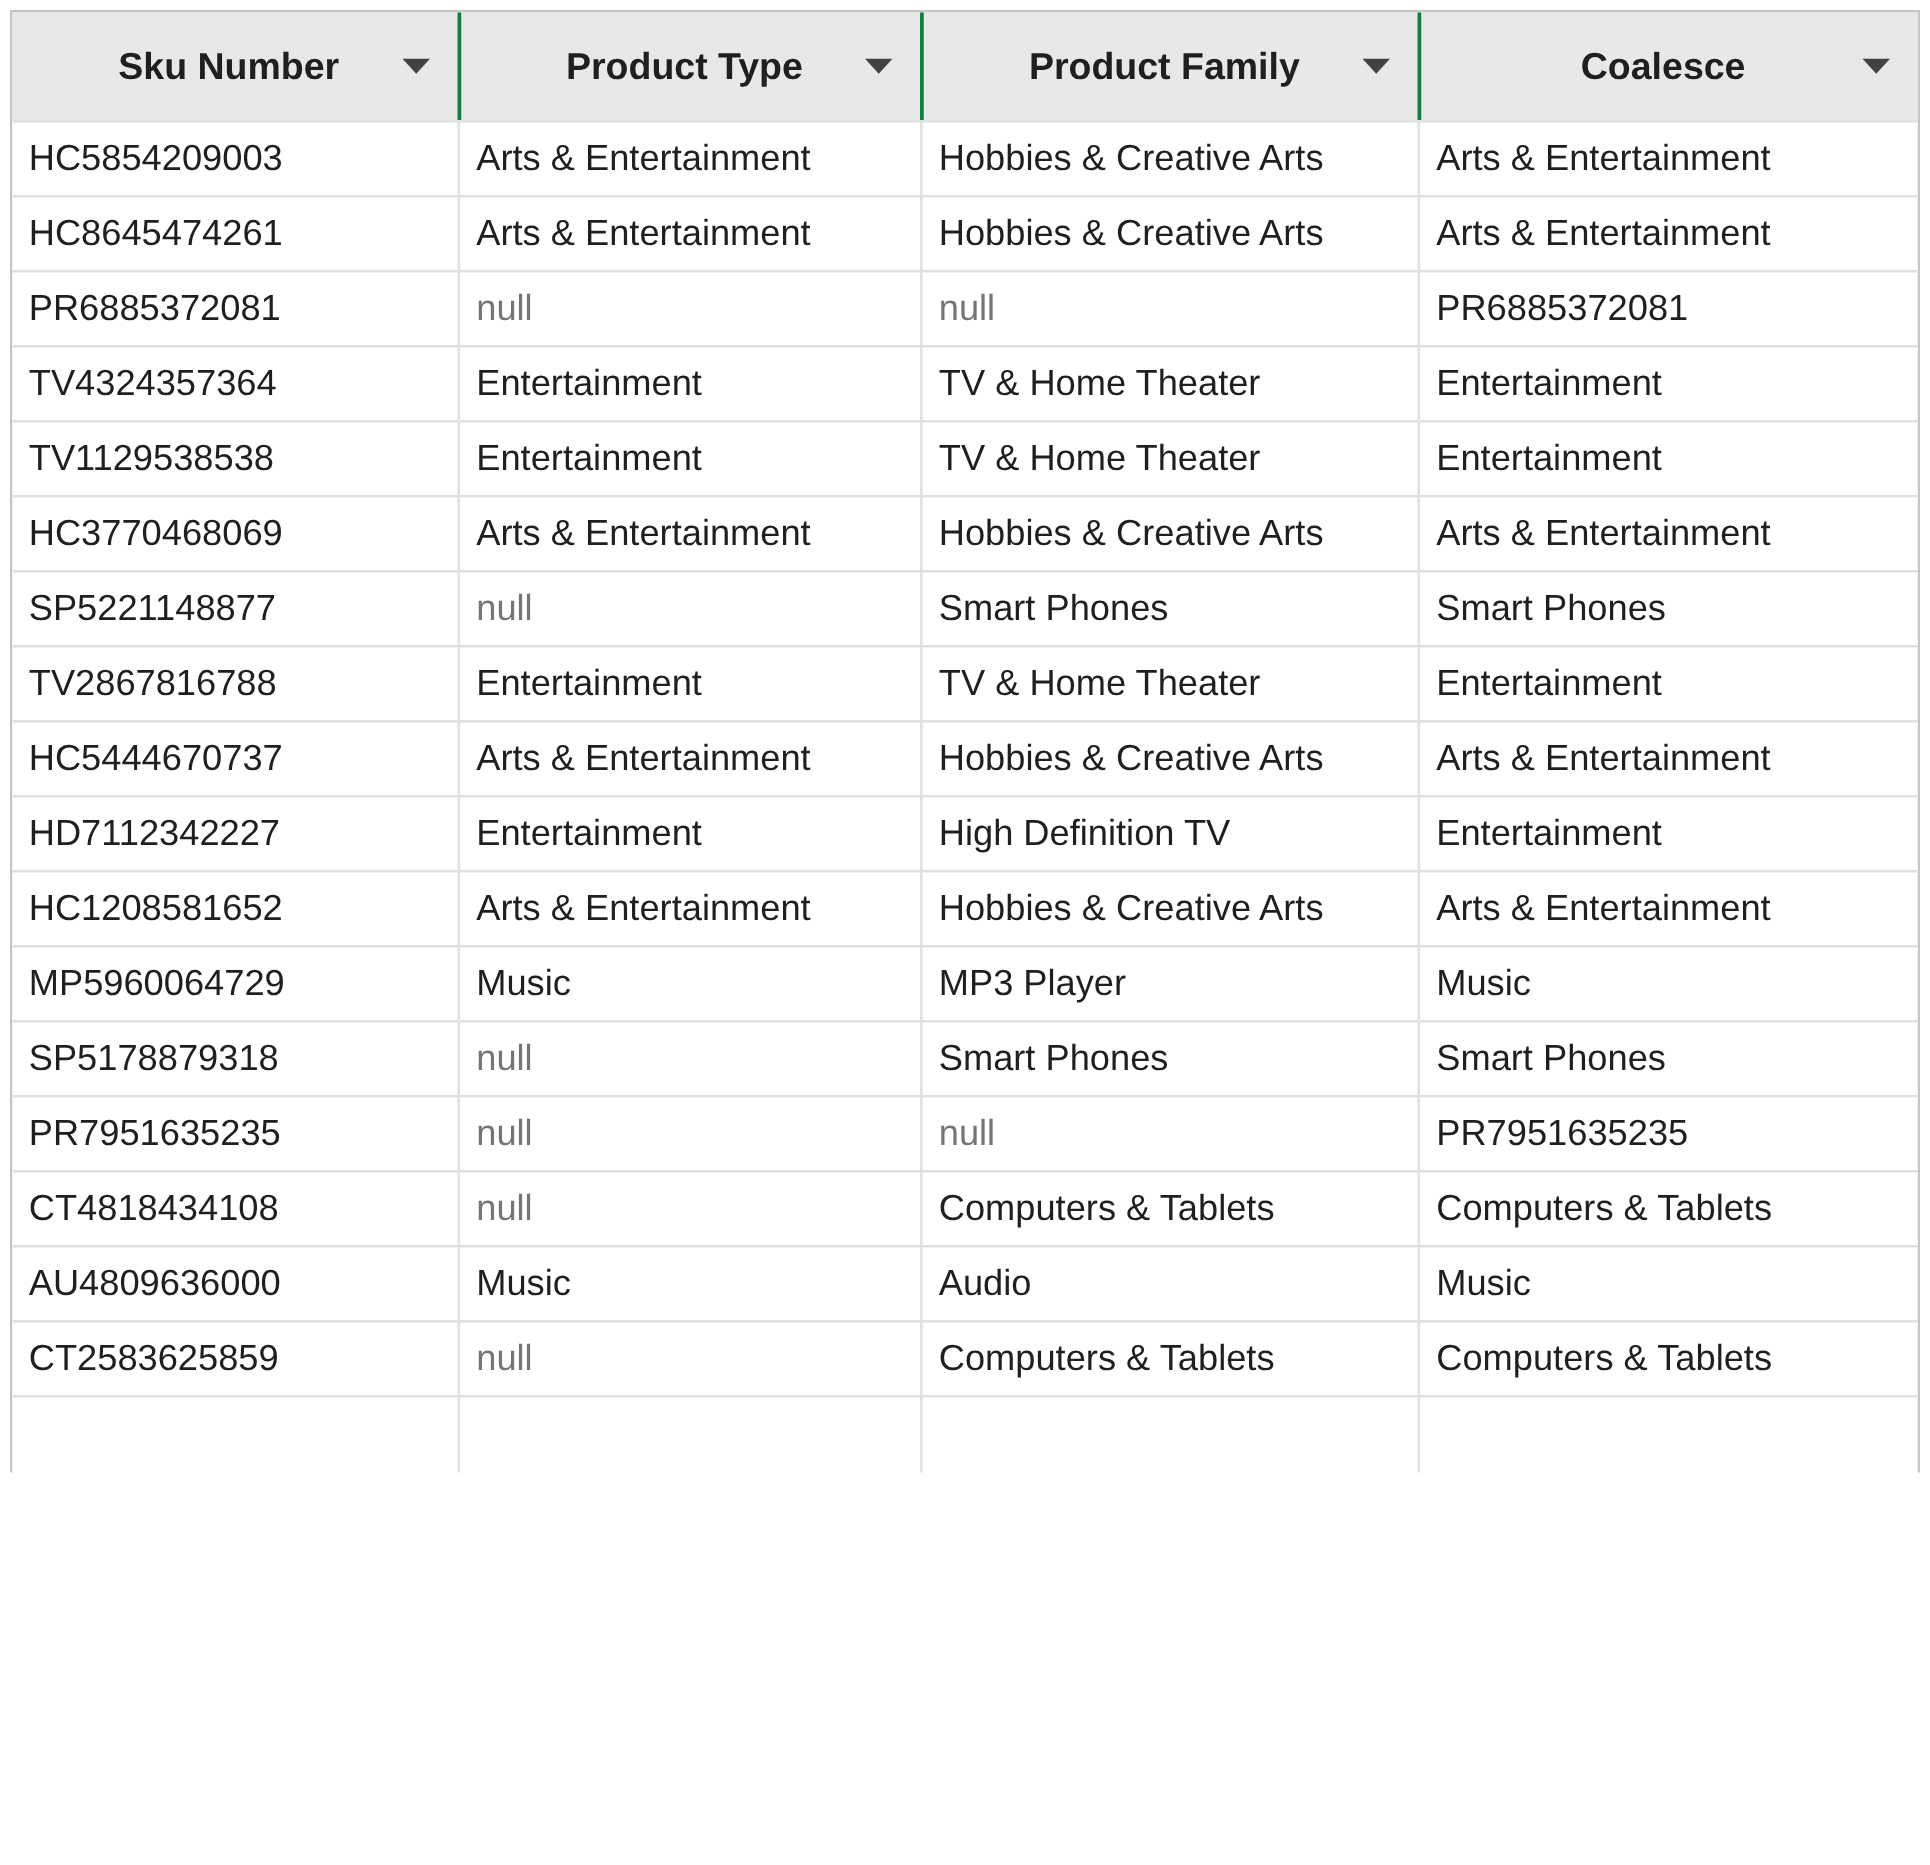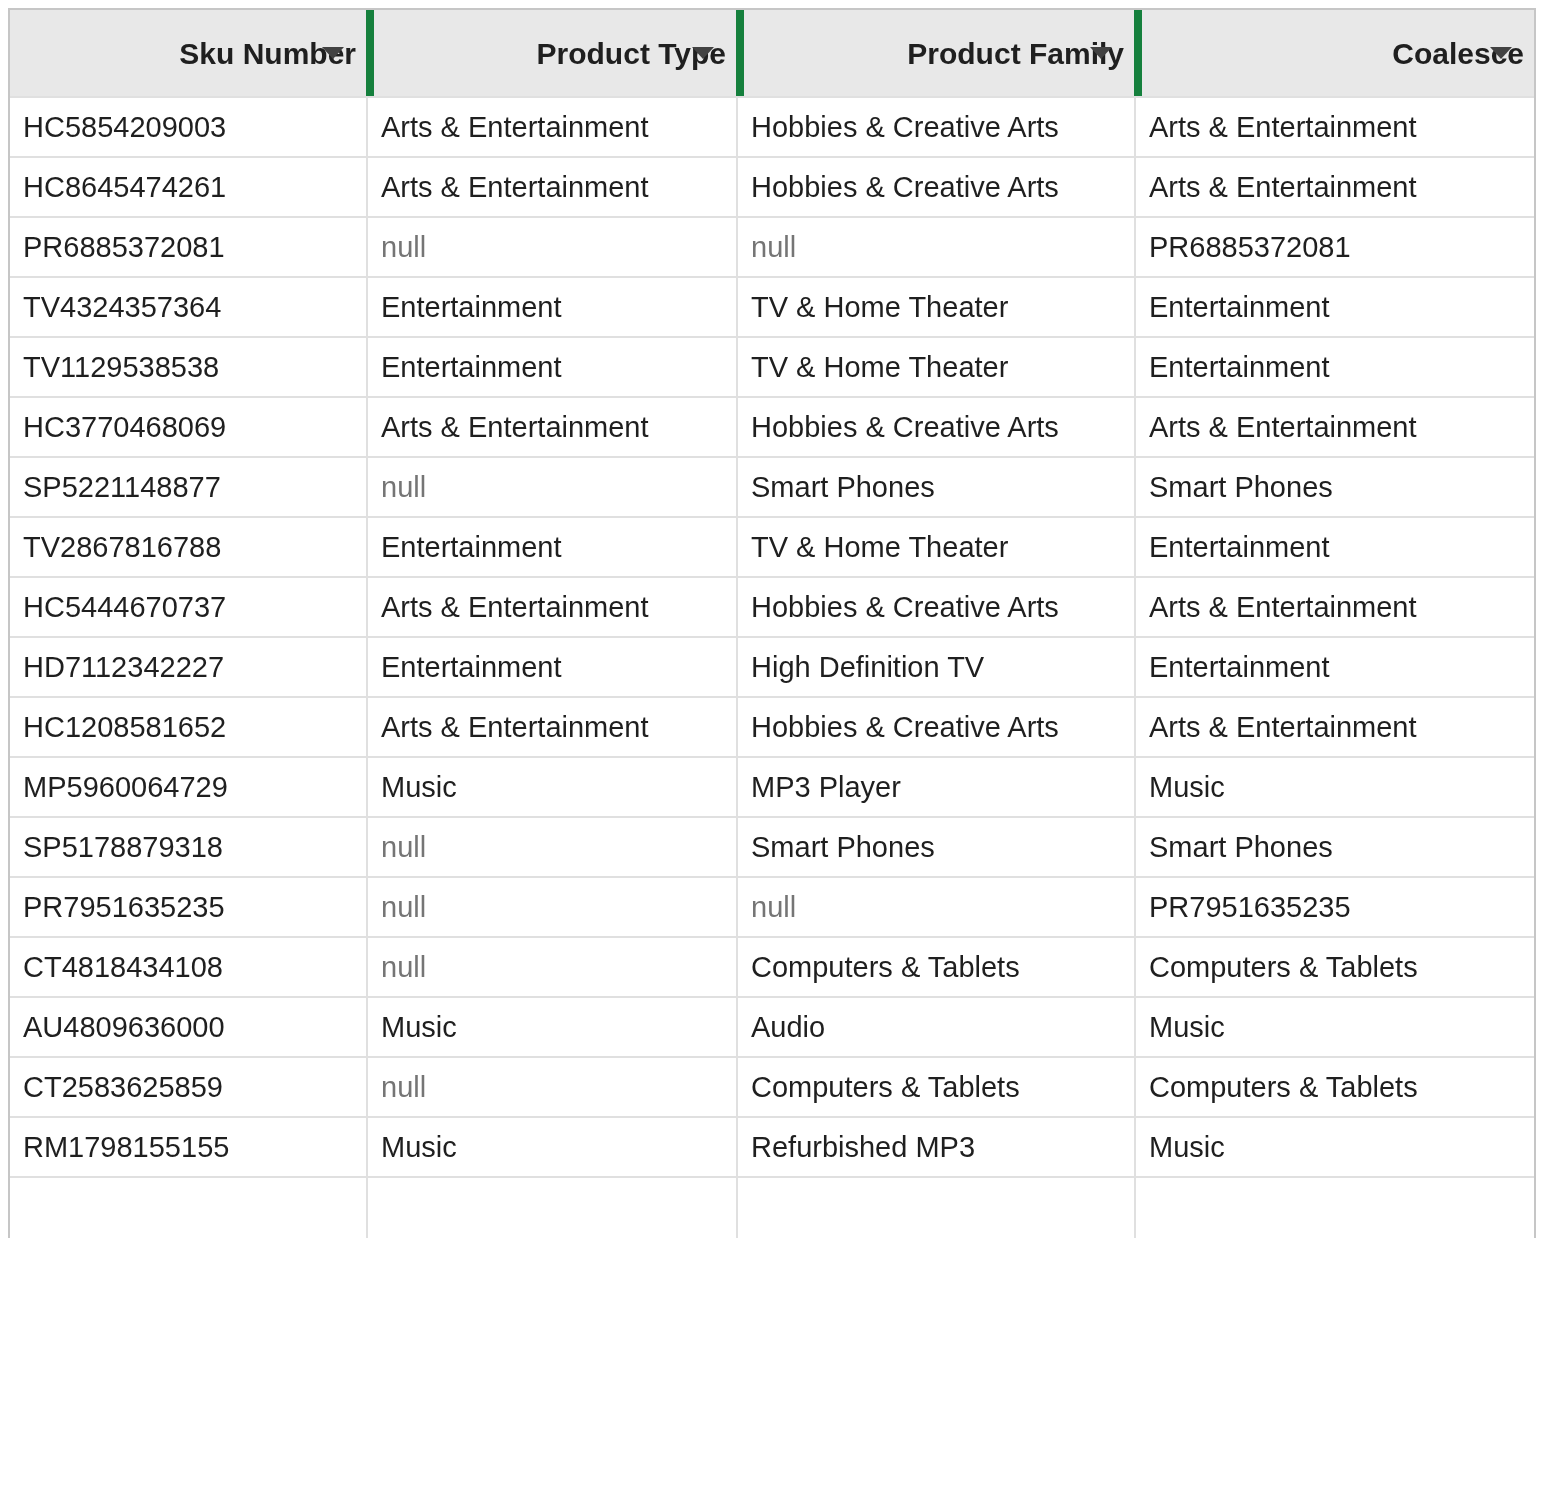--- a/index.html
+++ b/index.html
@@ -26,26 +26,26 @@
     border-spacing: 0;
     table-layout: fixed;
     width: 100%;
   }
   th {
     background: #e8e8e8;
     height: 86px;
     font-size: 30px;
     font-weight: bold;
     color: #1f1f1f;
-    text-align: right;
+    text-align: center;
     position: relative;
     padding: 0;
     box-sizing: border-box;
   }
-  th + th { border-left: 8px solid #15803d; }
+  th + th { border-left: 3px solid #15803d; }
   .th-label {
     display: inline-block;
     vertical-align: middle;
     padding-right: 10px;
   }
   .dd-arrow {
     position: absolute;
     right: 22px;
     top: 50%;
     margin-top: -6px;
@@ -198,26 +198,20 @@
           <td>Music</td>
           <td>Audio</td>
           <td>Music</td>
         </tr>
         <tr>
           <td>CT2583625859</td>
           <td class="null-cell">null</td>
           <td>Computers &amp; Tablets</td>
           <td>Computers &amp; Tablets</td>
         </tr>
-        <tr>
-          <td>RM1798155155</td>
-          <td>Music</td>
-          <td>Refurbished MP3</td>
-          <td>Music</td>
-        </tr>
         <tr class="partial-row">
           <td></td>
           <td></td>
           <td></td>
           <td></td>
         </tr>
       </tbody>
   </table>
 </div>
 

